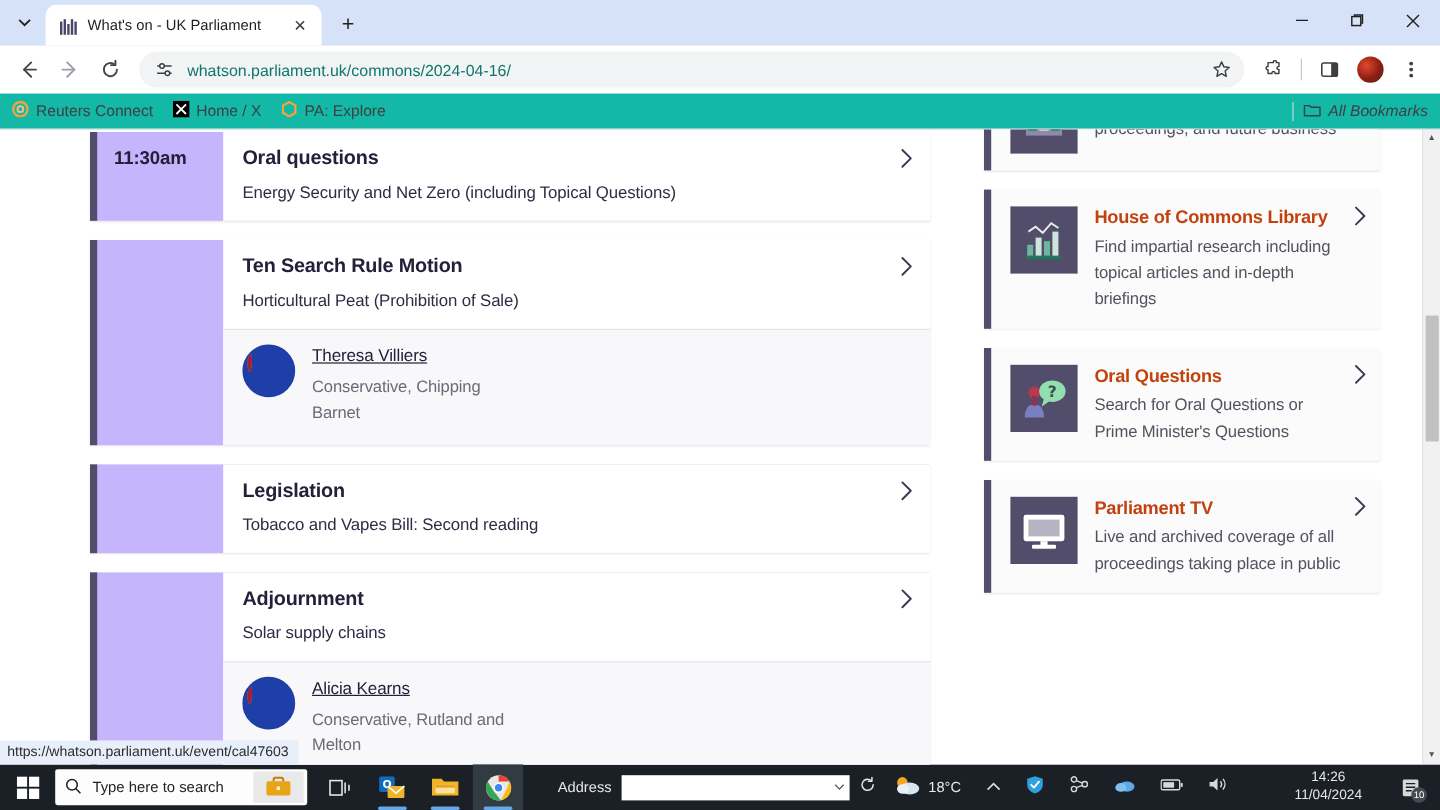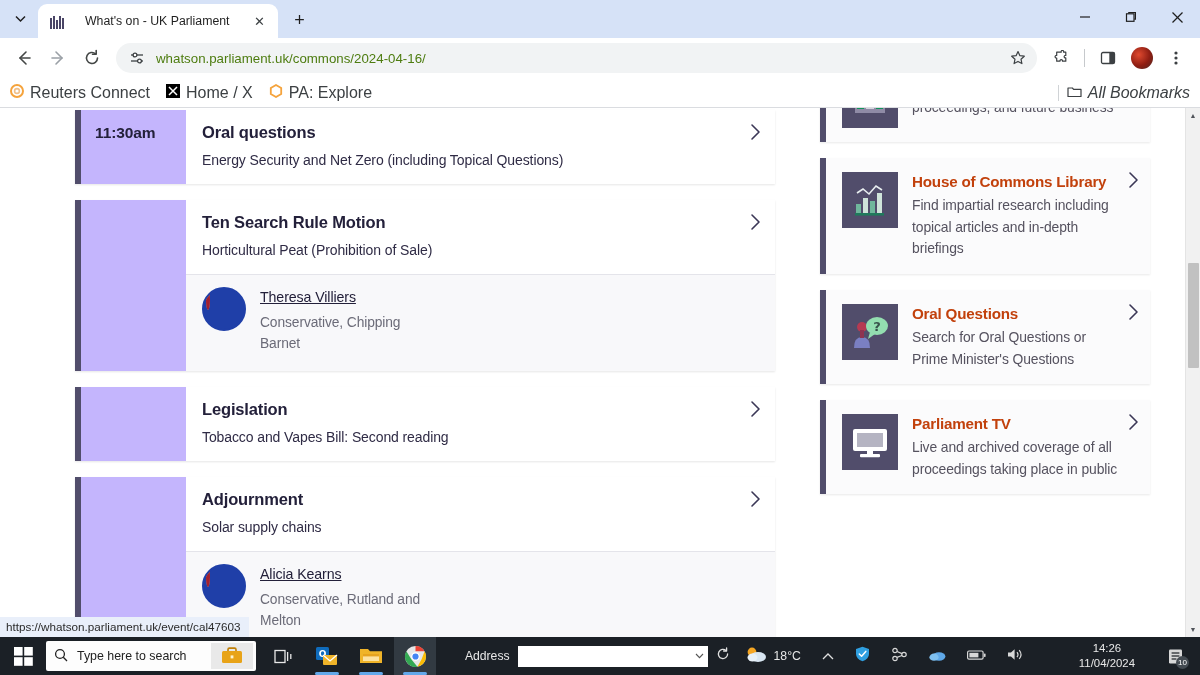--- a/index.html
+++ b/index.html
@@ -15,21 +15,21 @@
 
   .tabstrip { height: 38px; display: flex; align-items: flex-end; padding-left: 6px; position: relative; }
   .tab-list-btn {
     width: 28px; height: 28px; margin-bottom: 5px; margin-right: 4px;
     display: flex; align-items: center; justify-content: center;
     border-radius: 4px; color: #1f1f1f;
   }
   .tab {
     height: 34px; min-width: 230px; max-width: 245px;
     background: #ffffff; border-radius: 9px 9px 0 0;
-    display: flex; align-items: center; gap: 20px;
+    display: flex; align-items: center; gap: 8px;
     padding: 0 8px 0 11px; position: relative;
   }
   .tab-favicon {
     width: 16px; height: 16px; flex: 0 0 16px;
     display: flex; align-items: flex-end; justify-content: center; gap: 1px;
   }
   .tab-favicon i { display:block; width: 2px; background: #4a4566; }
   .tab-title {
     font-size: 12.3px; color: #1f1f1f; white-space: nowrap;
     overflow: hidden; text-overflow: ellipsis; flex: 1;
@@ -43,28 +43,28 @@
   .winbtn { width: 46px; height: 34px; display: flex; align-items: center; justify-content: center; color: #1f1f1f; }
   .winbtn svg { display: block; }
 
   .toolbar { height: 40px; background: #ffffff; display: flex; align-items: center; padding: 0 8px; gap: 2px; }
   .tb-btn { width: 32px; height: 32px; border-radius: 50%; display: flex; align-items: center; justify-content: center; color: #444746; }
   .omnibox {
     flex: 1; height: 30px; background: #f1f3f4; border-radius: 16px;
     display: flex; align-items: center; padding: 0 6px 0 12px; margin: 0 6px; gap: 10px;
   }
   .omni-icon { width: 18px; height: 18px; display: flex; align-items: center; justify-content: center; color: #3c4043; }
-  .omni-url { flex: 1; font-size: 13.3px; color: #4d7c0f; white-space: nowrap; overflow: hidden; }
+  .omni-url { flex: 1; font-size: 13.3px; color: #0f766e; white-space: nowrap; overflow: hidden; }
   .omni-star { width: 26px; height: 26px; border-radius: 50%; display:flex; align-items:center; justify-content:center; }
   .tb-sep { width: 1px; height: 18px; background: #c6c9cc; margin: 0 5px; }
   .tb-avatar { width: 22px; height: 22px; border-radius: 50%;
     background: radial-gradient(circle at 35% 35%, #e04a2f 0%, #8e1d12 55%, #4a2a25 100%); }
 
-  .bookmarks { height: 30px; background: #ffffff; display: flex; align-items: center;
-    padding: 0 10px; gap: 16px; font-size: 16px; color: #3c4043; border-bottom: 1px solid #dadce0; }
+  .bookmarks { height: 30px; background: #14b8a6; display: flex; align-items: center;
+    padding: 0 10px; gap: 16px; font-size: 13px; color: #3c4043; border-bottom: 1px solid #dadce0; }
   .bm { display: flex; align-items: center; gap: 6px; }
   .bm-right { margin-left: auto; display: flex; align-items: center; gap: 8px; font-style: italic; }
   .bm-sep { width: 1px; height: 16px; background: #d0d3d6; }
 
   
   .viewport { flex: 1; background: #ffffff; display: flex; position: relative; overflow: hidden; }
   .page { flex: 1; display: flex; padding: 0 0 0 0; gap: 0; background: #fff; }
 
   .main-col { width: 700px; margin-left: 75px; padding-top: 2px; }
   .side-col { width: 330px; margin-left: 45px; padding-top: 2px; }

